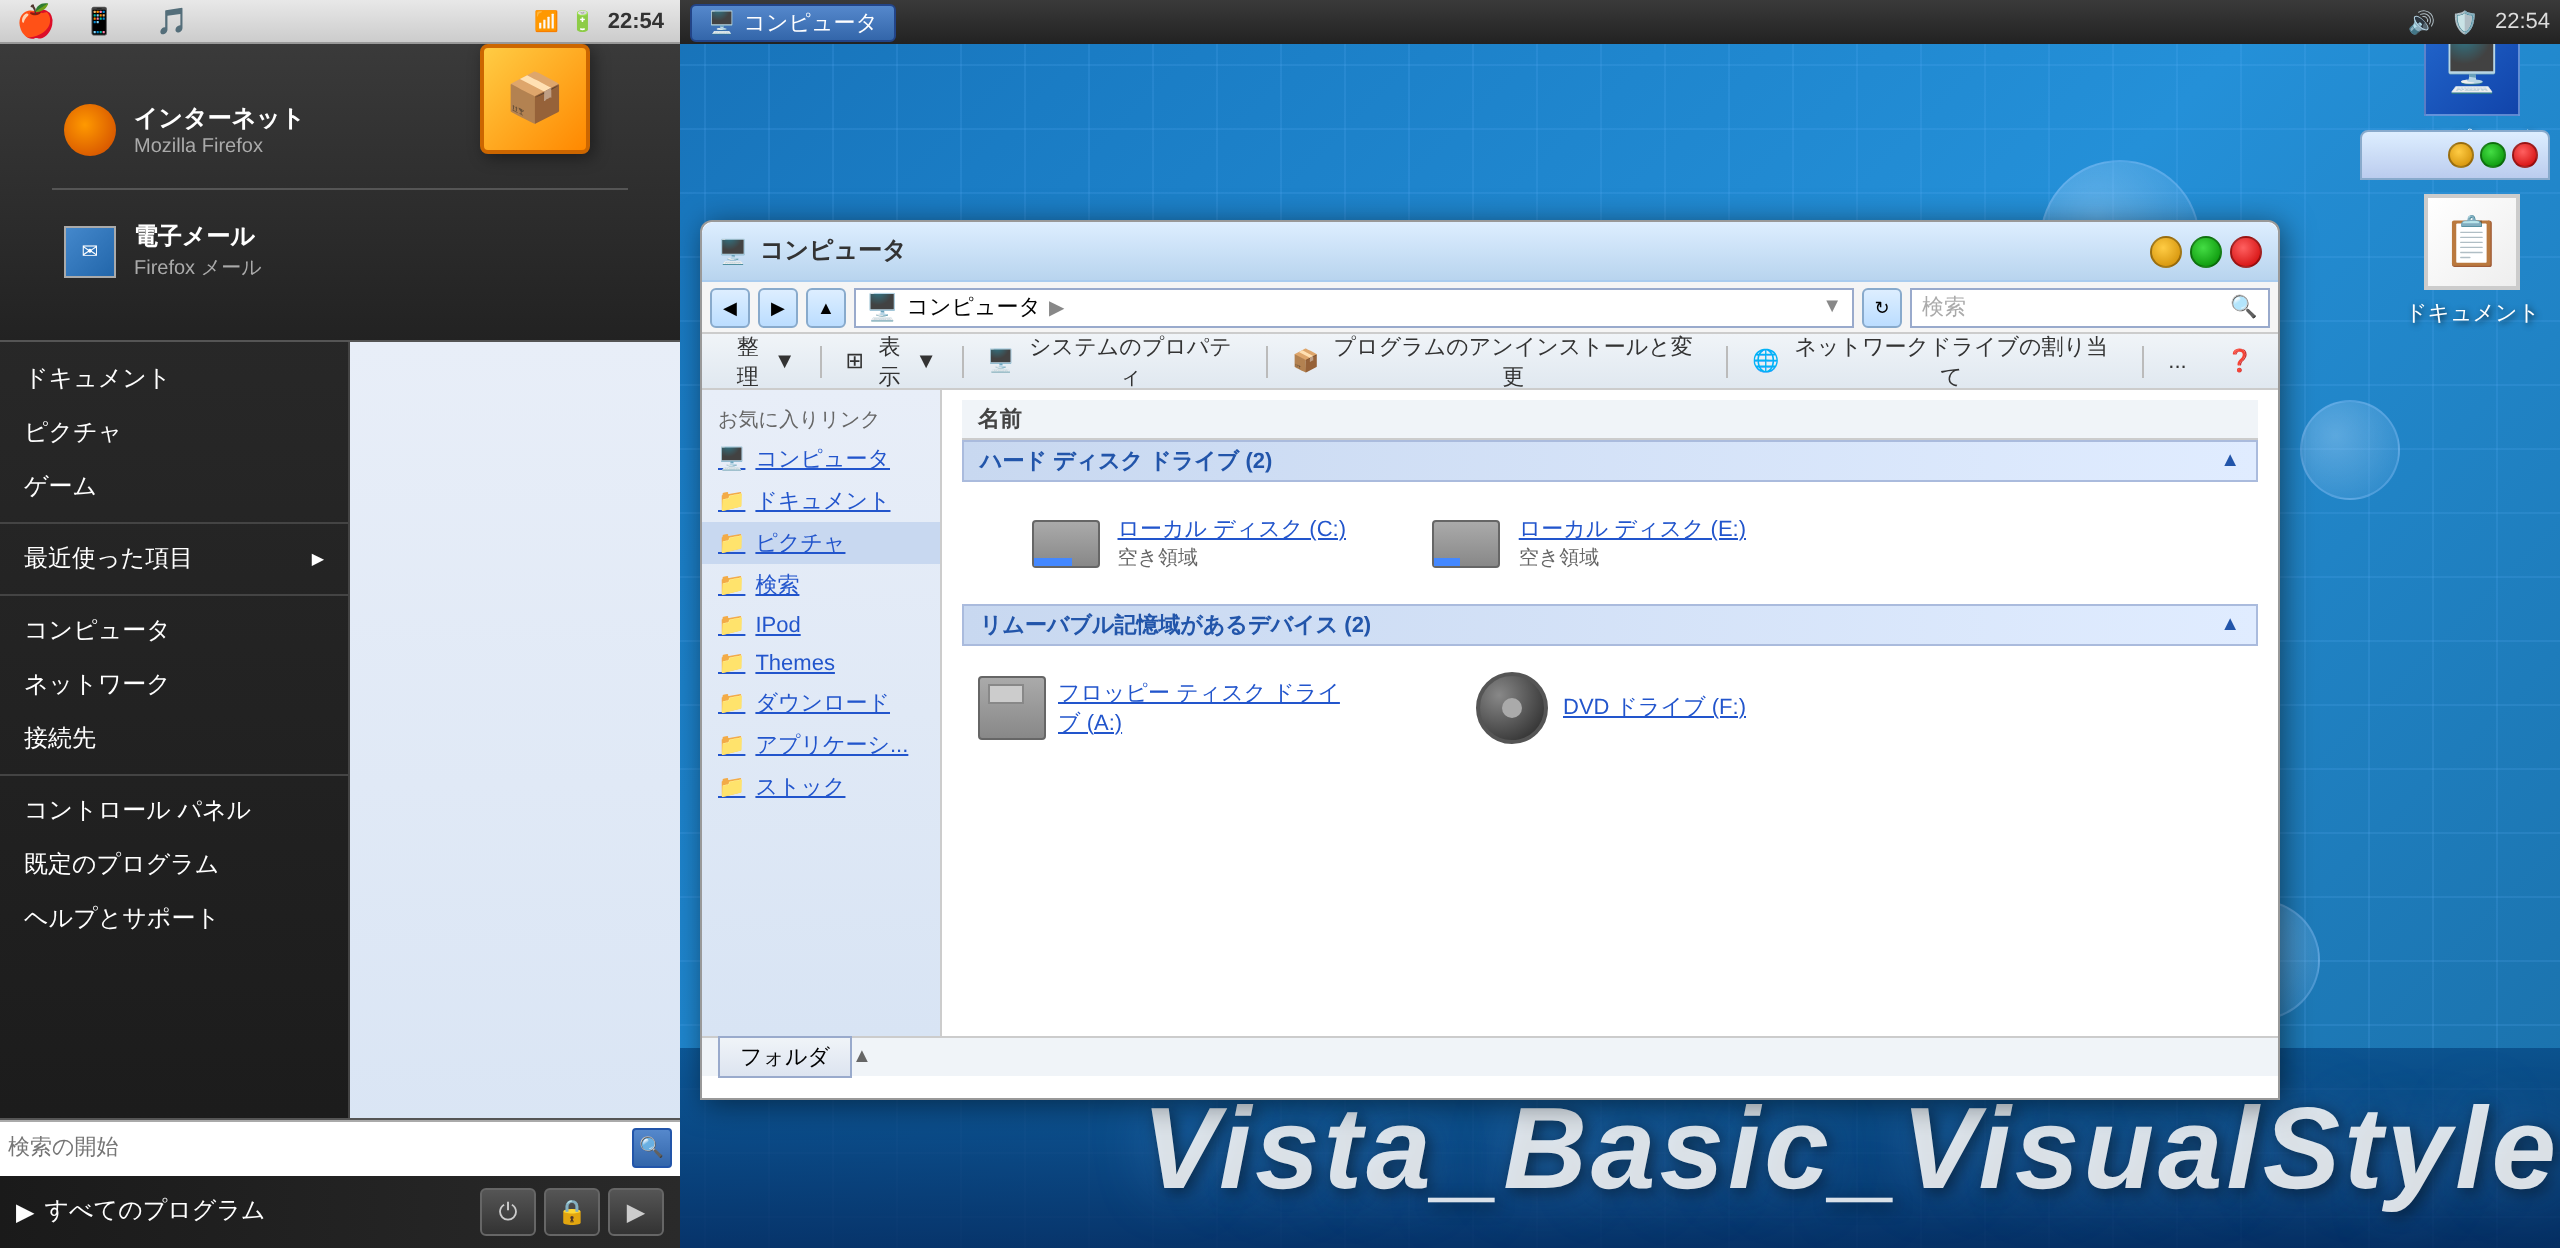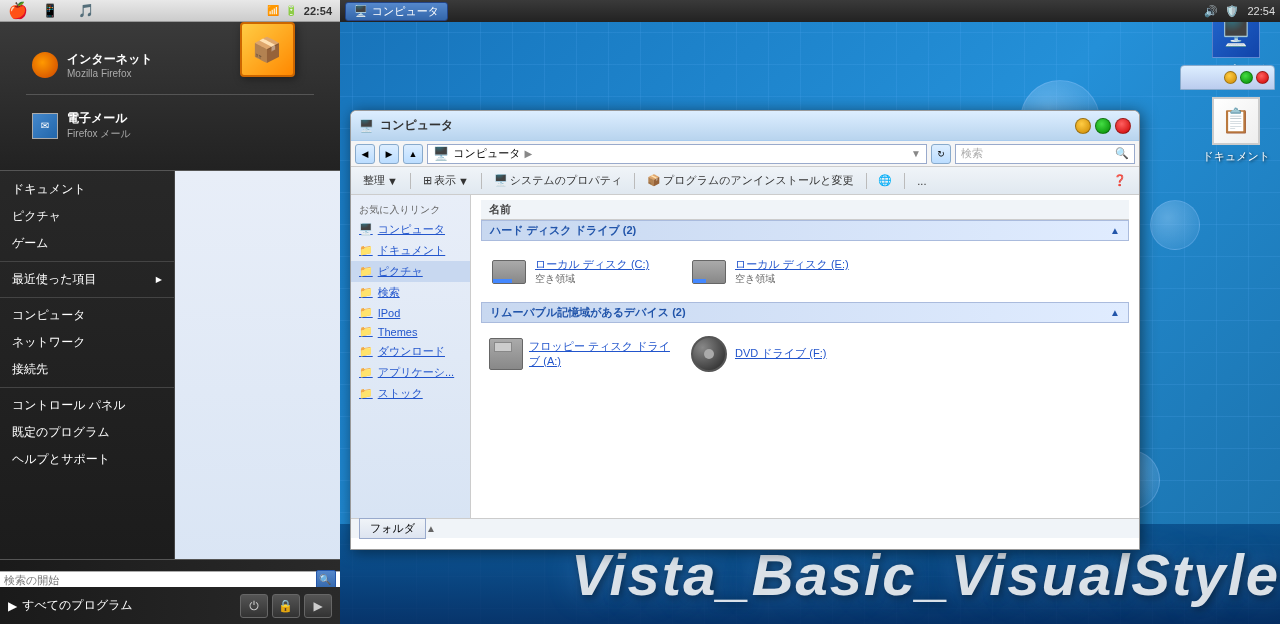--- a/index.html
+++ b/index.html
@@ -158,21 +158,21 @@
       flex-direction: column;
       justify-content: flex-end;
     }
 
     .search-row {
       display: flex;
       align-items: center;
       background: #fff;
       margin: 0;
       padding: 2px 4px;
-      height: 16px;
+      height: 28px;
       border-top: 1px solid #aaa;
       gap: 43px;
     }
 
     .search-text-input {
       flex: 1;
       border: none;
       outline: none;
       font-size: 11px;
       font-family: 'Meiryo', sans-serif;
@@ -425,20 +425,21 @@
     }
 
     .file-item {
       display: flex;
       align-items: center;
       gap: 6px;
       width: 190px;
       cursor: pointer;
       padding: 3px;
       border-radius: 2px;
+      justify-content: flex-end;
     }
 
     .drive-icon {
       width: 40px;
       height: 35px;
       display: flex;
       align-items: center;
       justify-content: center;
     }
 
@@ -908,20 +909,21 @@
       <span>システムのプロパティ</span>
     </button>
     <div class="toolbar-separator"></div>
     <button class="toolbar-btn">
       <span>📦</span>
       <span>プログラムのアンインストールと変更</span>
     </button>
     <div class="toolbar-separator"></div>
     <button class="toolbar-btn">
       <span>🌐</span>
+      <span>ネットワークドライブの割り当て</span>
     </button>
     <div class="toolbar-separator"></div>
     <button class="toolbar-btn">
       <span>...</span>
     </button>
     <div style="flex:1;"></div>
     <button class="toolbar-btn">❓</button>
   </div>
 
   <div class="window-content">

